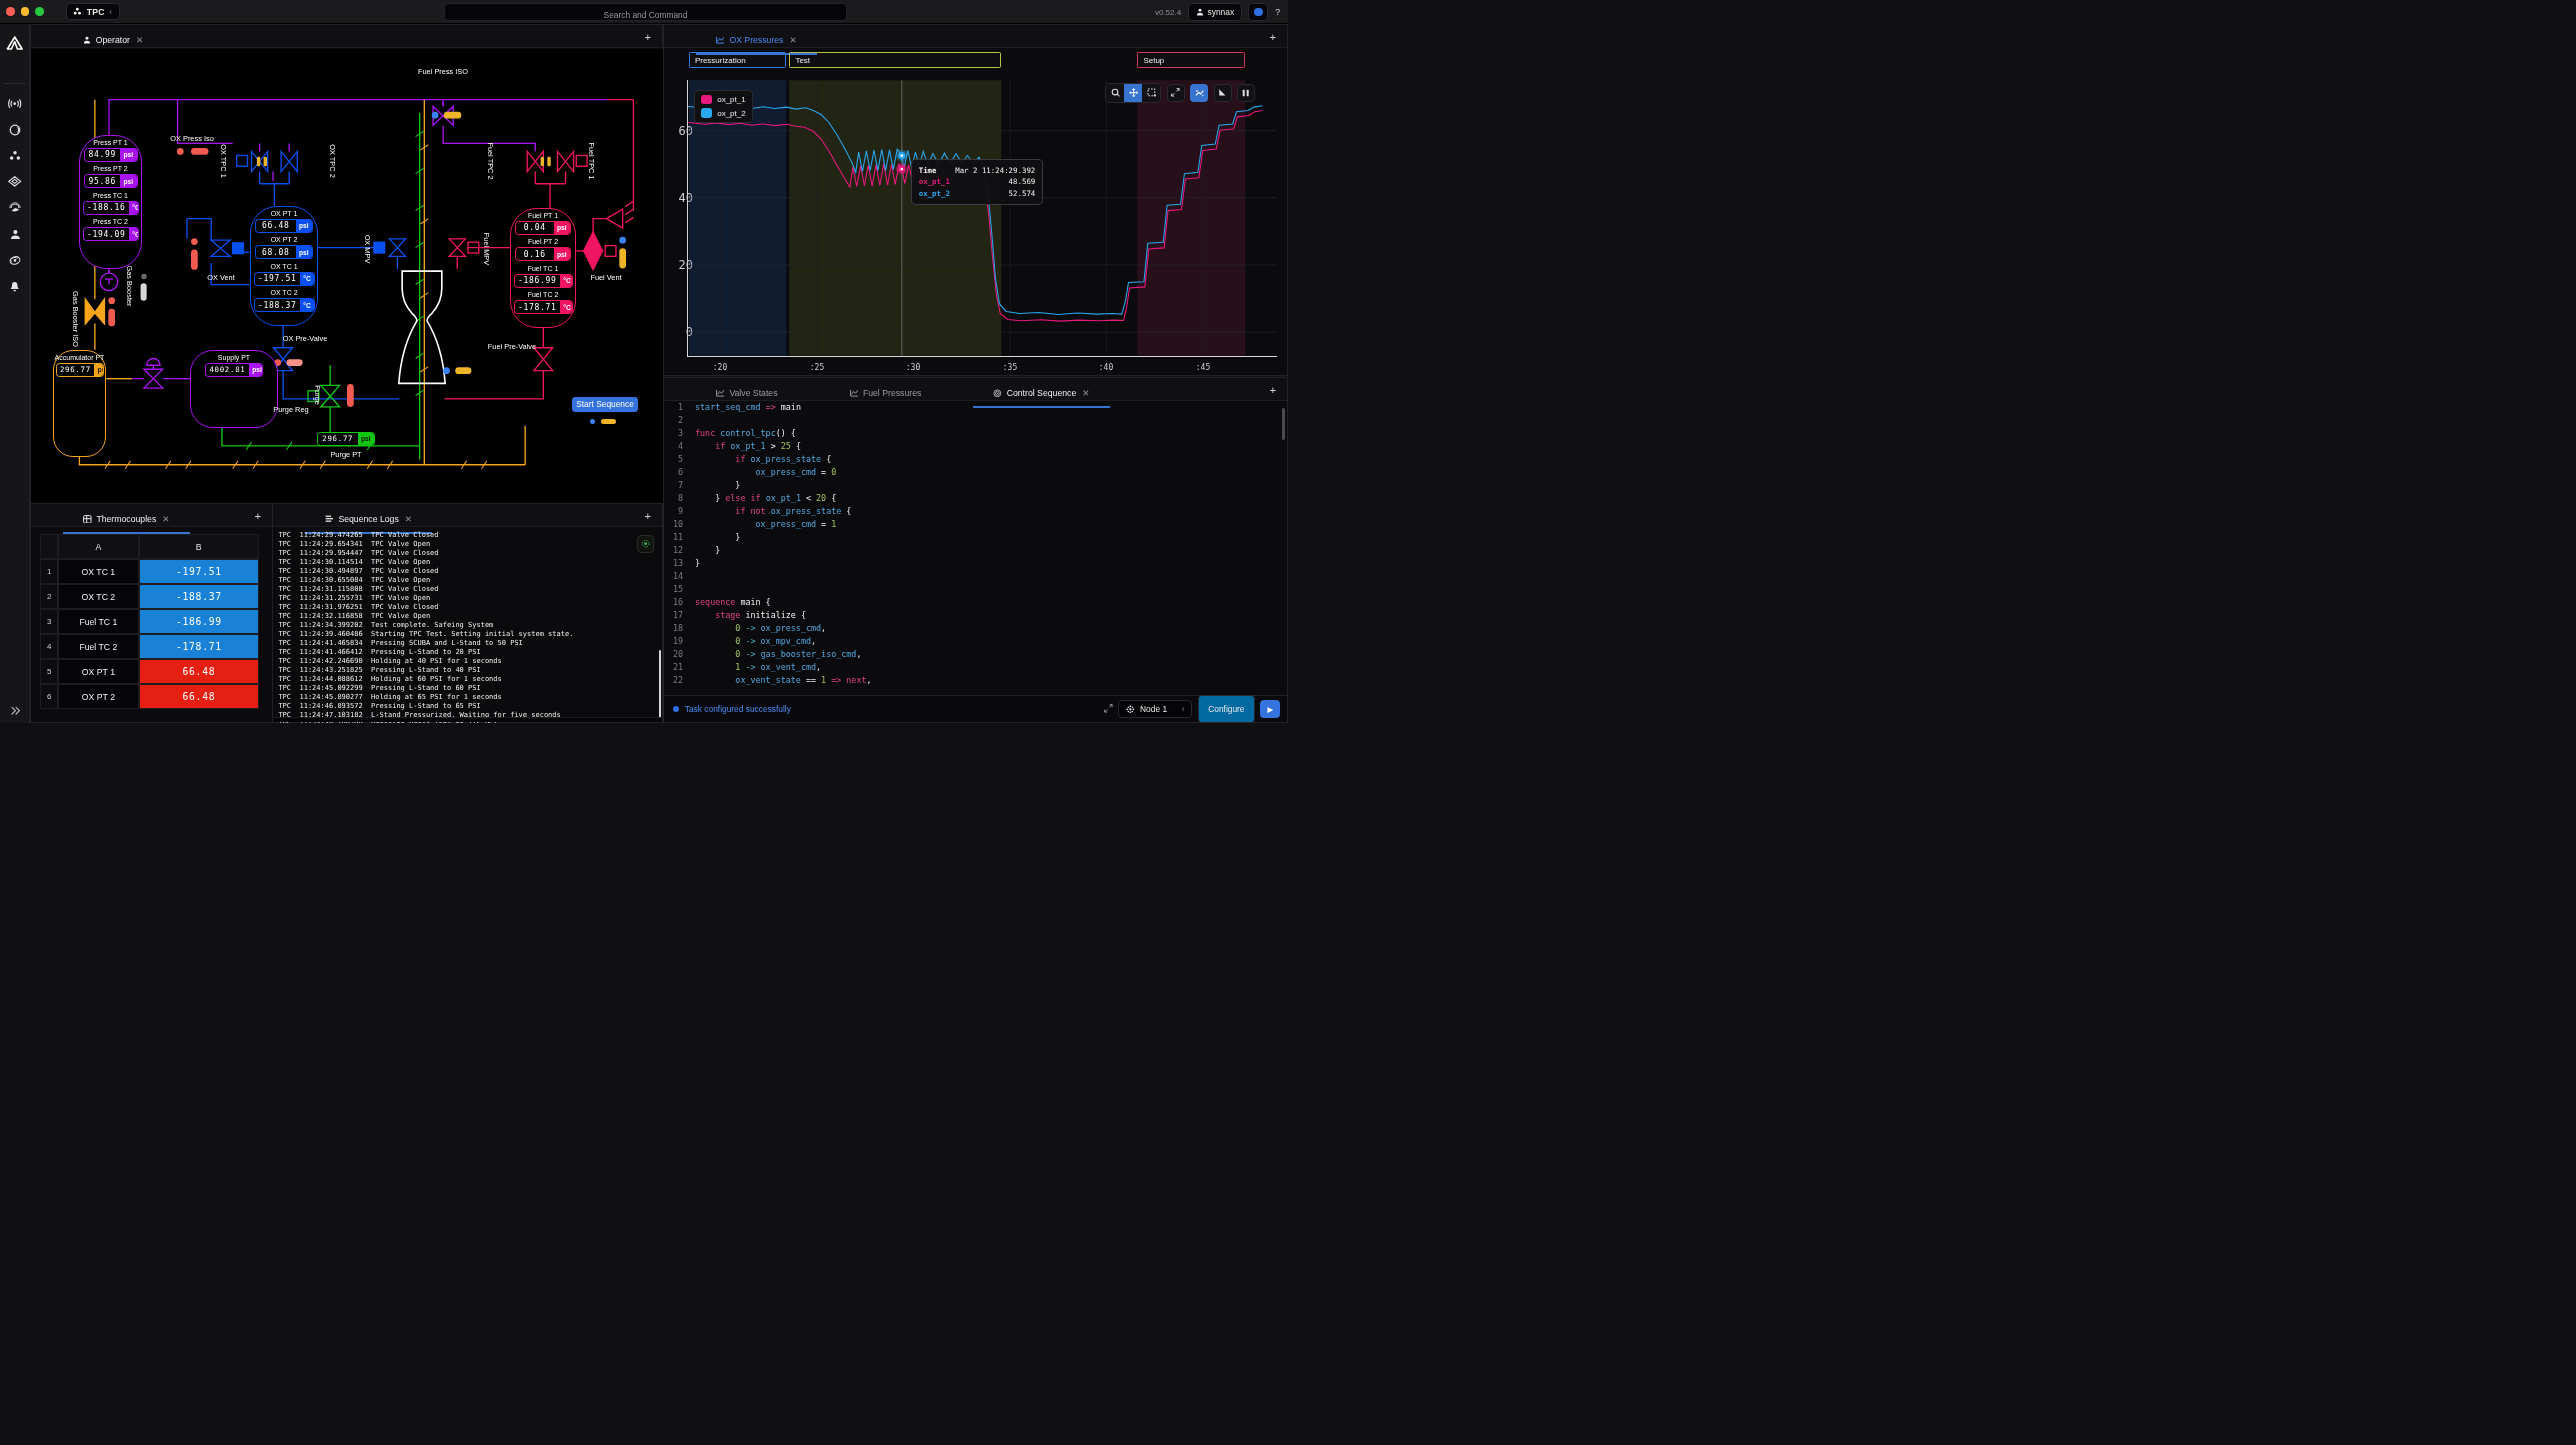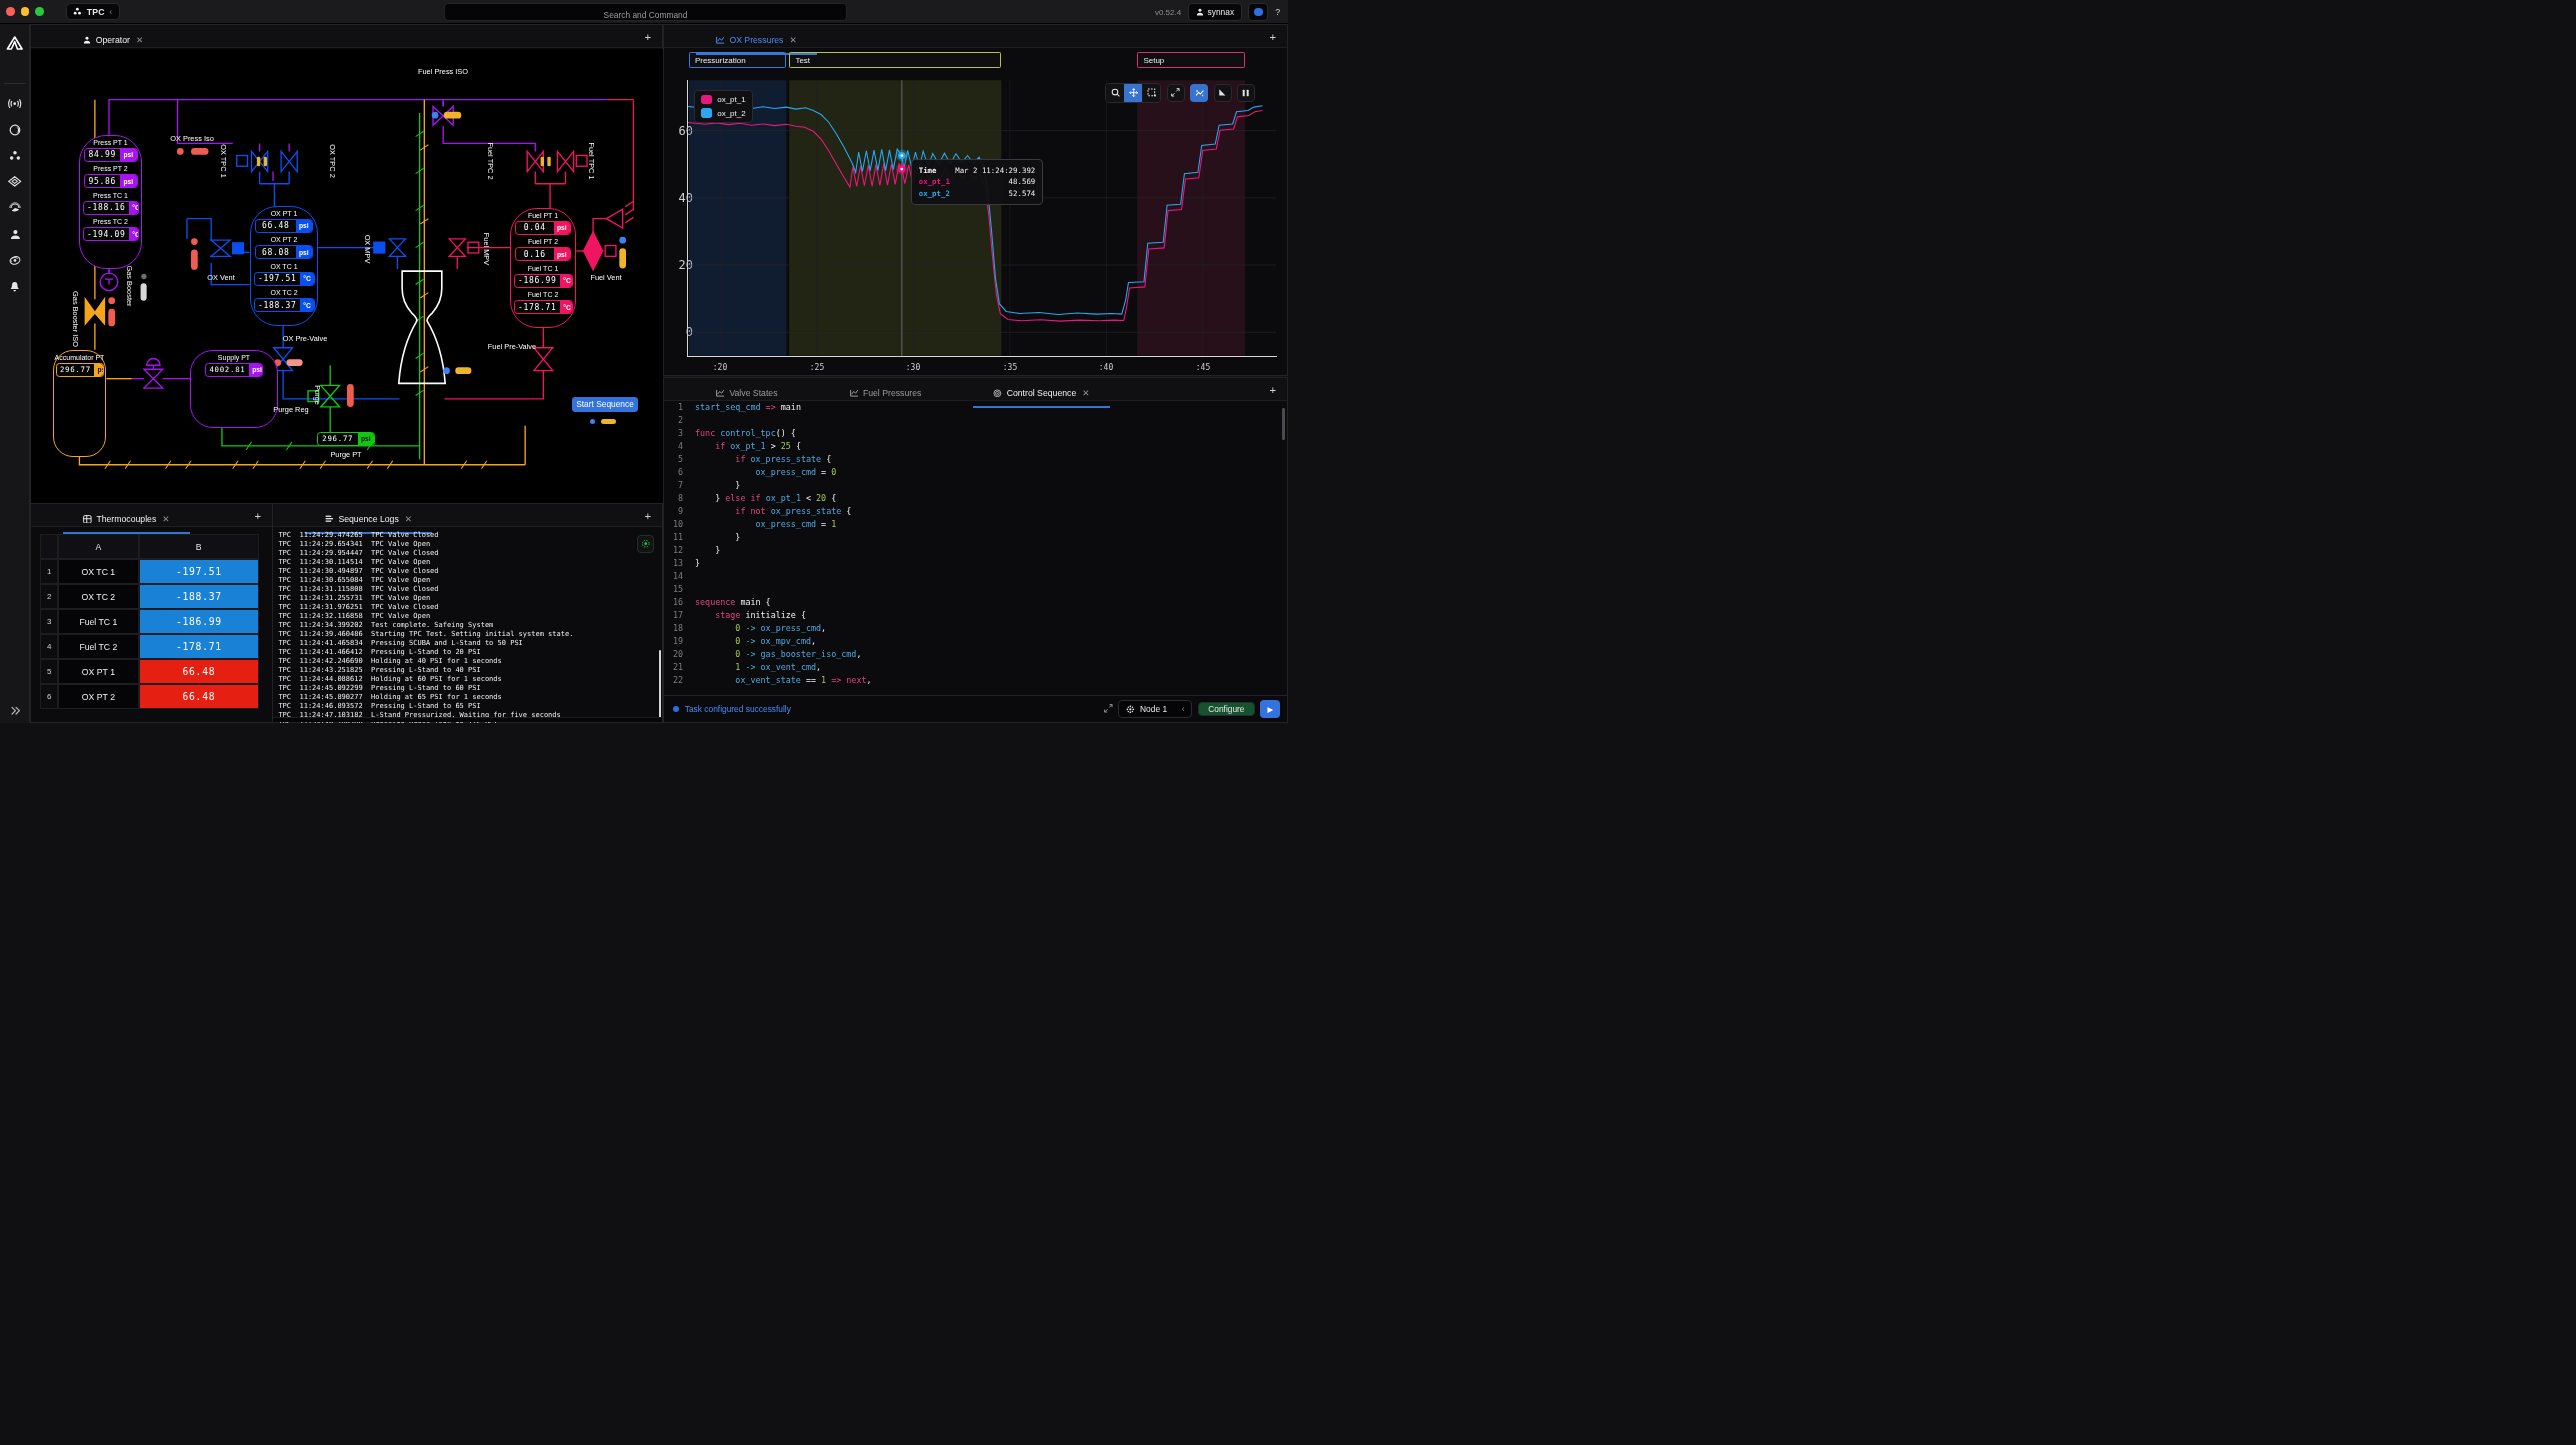--- a/index.html
+++ b/index.html
@@ -87,21 +87,21 @@
   
   .codebox { position:absolute; left:0; top:23px; right:5.4px; bottom:27px; overflow:hidden; }
   .cline { display:flex; line-height:13px; font-family:"DejaVu Sans Mono", monospace; font-size:8.4px; white-space:pre; }
   .cnum { width:31px; text-align:right; padding-right:12px; color:#7b7b82; flex:none; }
   .tok-kw { color:#e2447c; } .tok-ch { color:#52a7e0; } .tok-num { color:#a4c75b; } .tok-ar { color:#45b5c0; } .tok-pl { color:#f2f2f4; }
   .code-bottom { position:absolute; left:0; bottom:0; width:100%; height:27px; background:#0a0a0d; border-top:0.7px solid #222226; display:flex; align-items:center; }
   .status { display:flex; align-items:center; gap:5.4px; margin-left:9.4px; color:#4b8bf5; font-size:8.4px; }
   .status .sdot { width:6px; height:6px; border-radius:50%; background:#2e6fe0; }
   .cb-right { position:absolute; right:6.7px; display:flex; align-items:center; gap:5.4px; }
   .node-btn { display:flex; align-items:center; gap:5.4px; background:#050507; border:0.7px solid #2a2a2e; border-radius:4px; height:18px; padding:0 6.7px; font-size:8.4px; }
-  .conf-btn { background:#14532d; border:0.7px solid #2a2a2e; border-radius:4px; height:14px; padding:0 9.4px; font-size:8.4px; display:flex; align-items:center; }
+  .conf-btn { background:#0369a1; border:0.7px solid #2a2a2e; border-radius:4px; height:28px; padding:0 9.4px; font-size:8.4px; display:flex; align-items:center; }
   .play-btn { width:20px; height:18px; background:#3472dd; border-radius:4px; color:#fff; display:flex; align-items:center; justify-content:center; font-size:7.4px; }
   .expand-ic { color:#9a9aa2; }
 </style>
 </head>
 <body>
 
 <div class="app">
 
   <div class="topbar">
     <span class="traffic" style="background:#ff5f57"></span>

